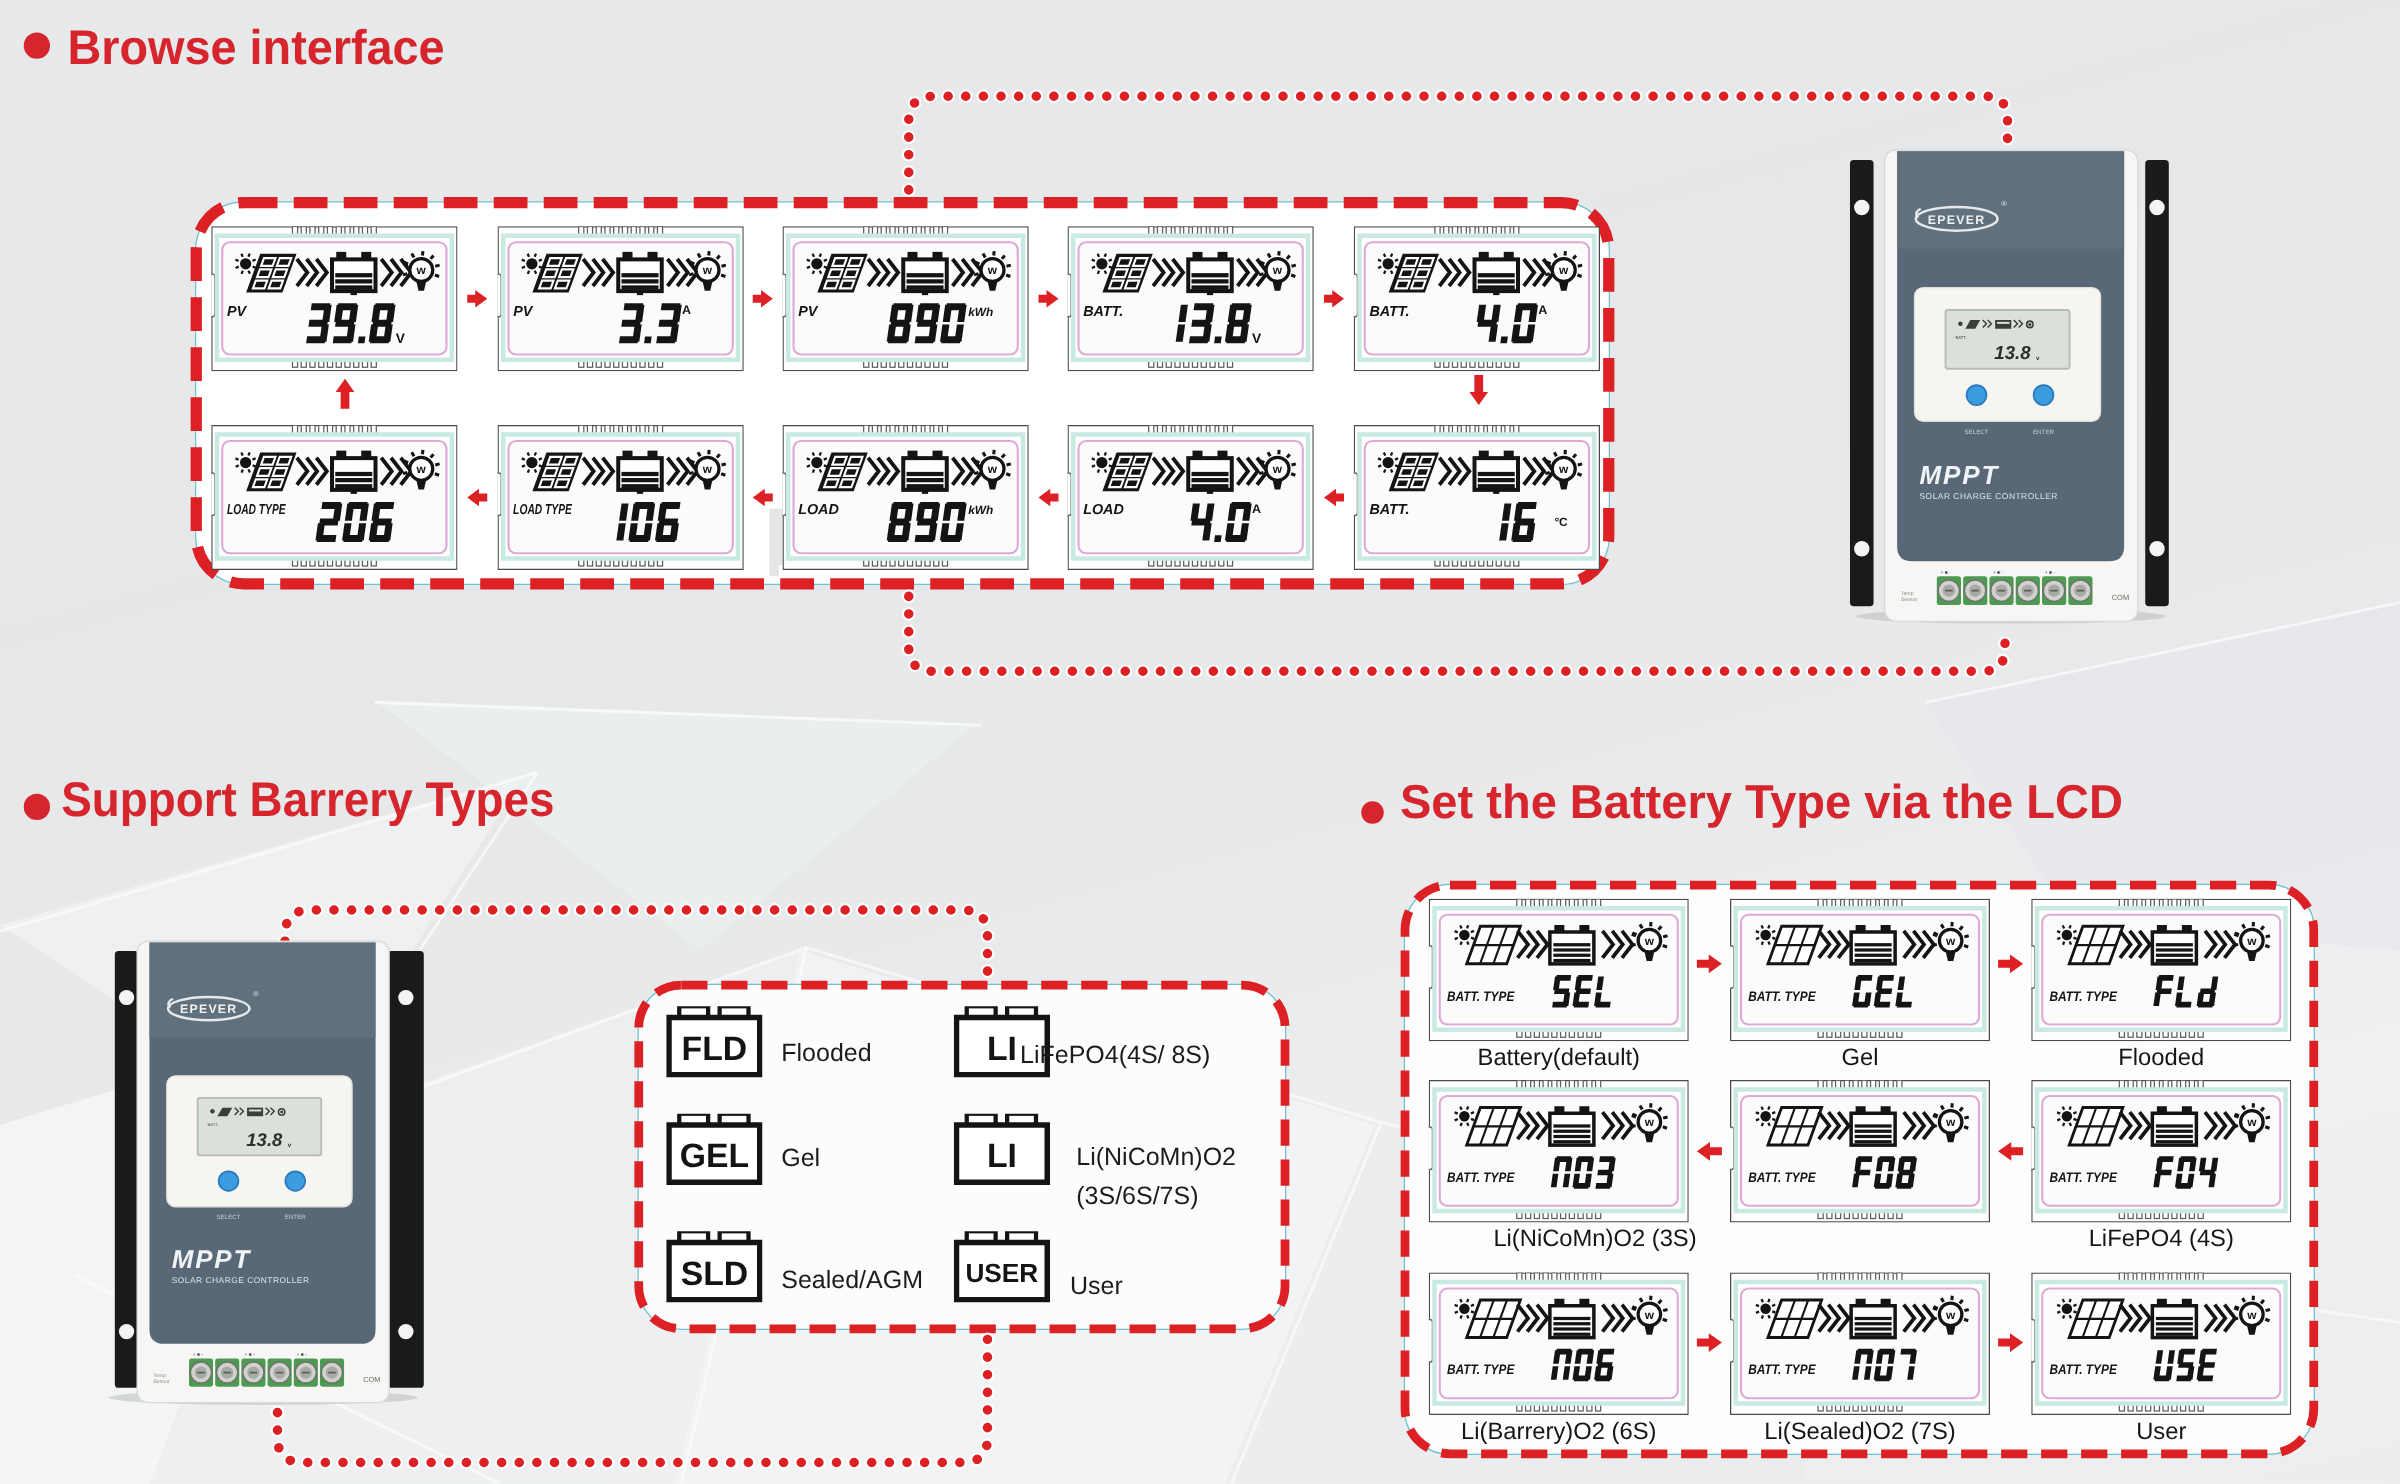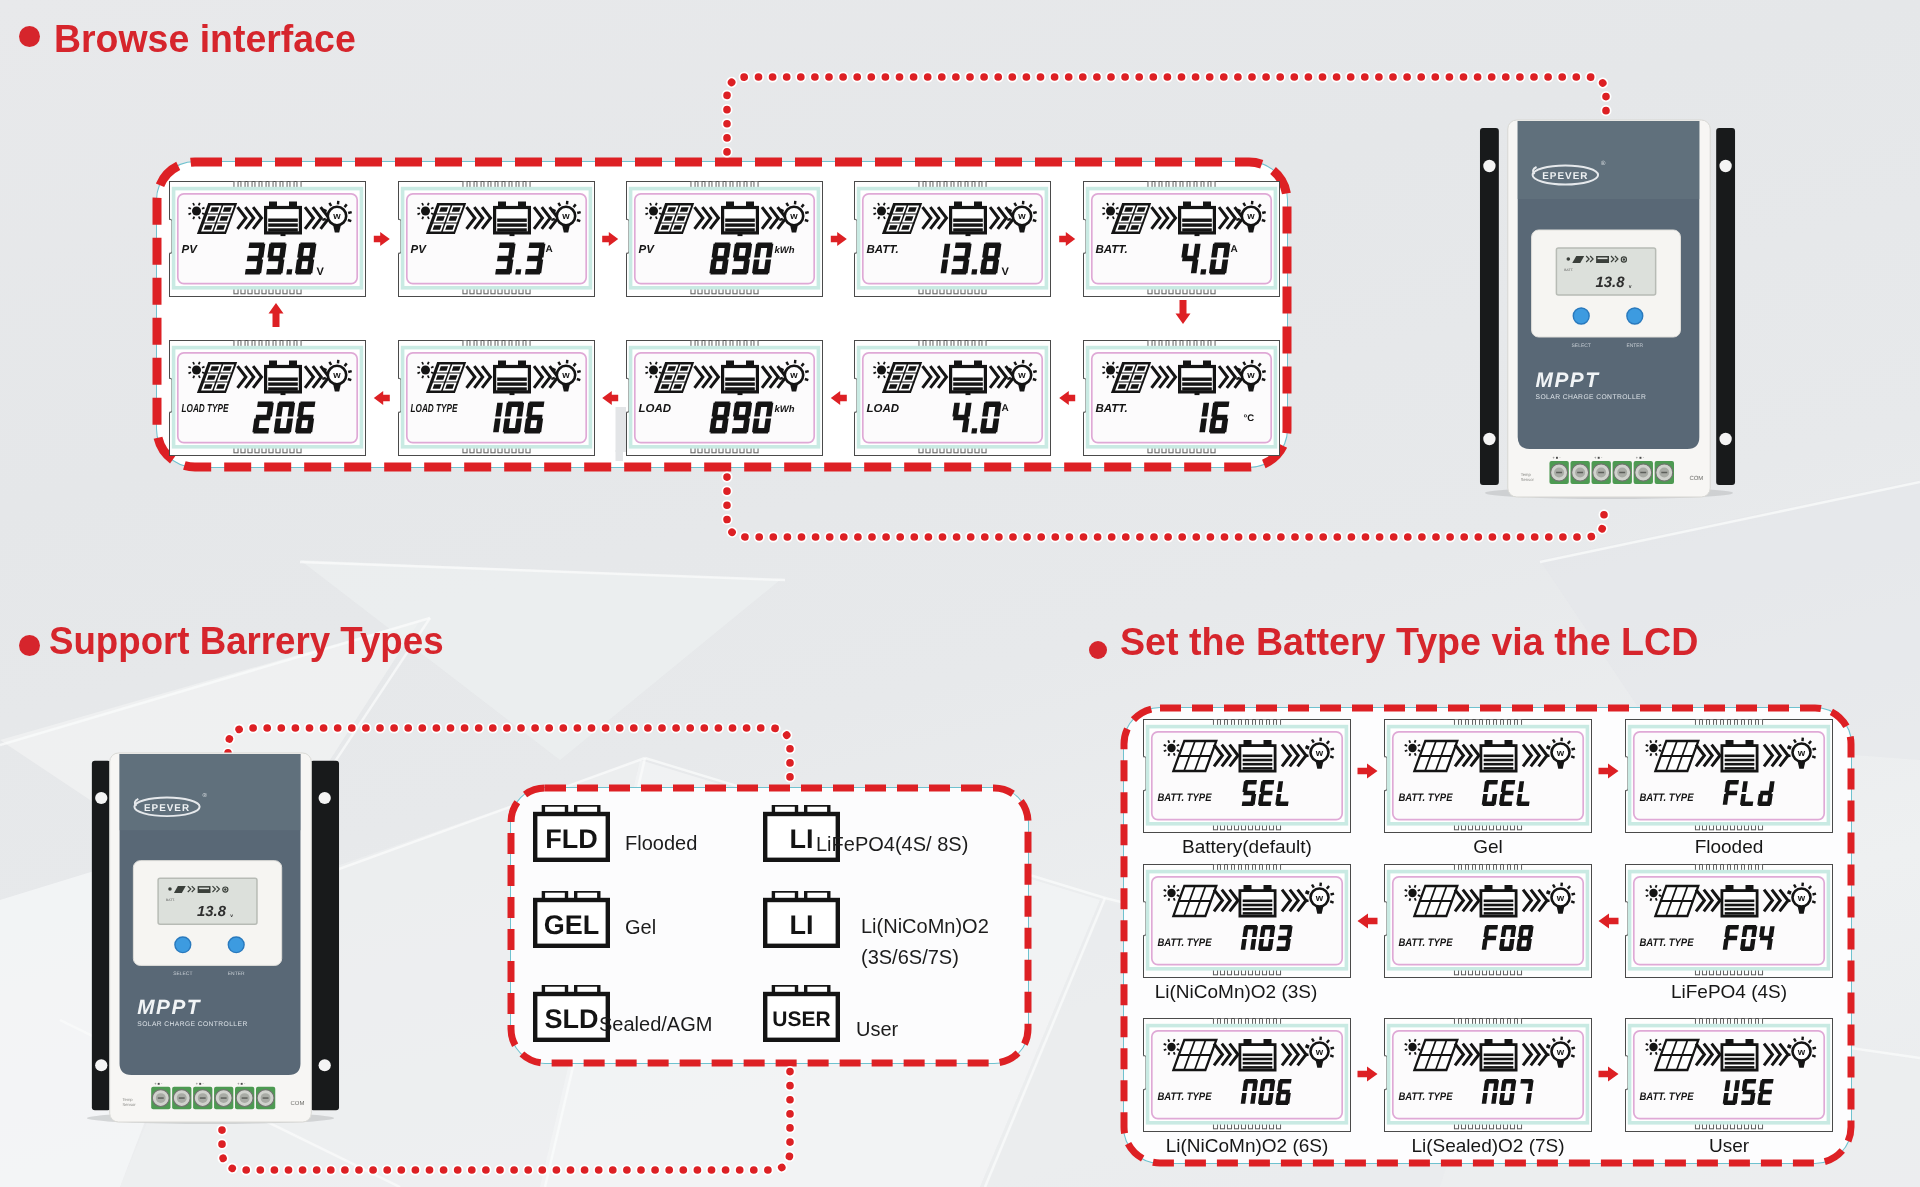--- a/index.html
+++ b/index.html
@@ -959,21 +959,21 @@
     <text x="38.5" y="42.7" text-anchor="middle" font-family="Liberation Sans, sans-serif" font-weight="bold" font-size="27" fill="#141414">LI</text>
   </svg>
 <svg style="position:absolute;left:763px;top:985px" width="77" height="57" viewBox="0 0 77 57">
     <rect x="10.4" y="0" width="23.1" height="12.0" fill="#fff" stroke="#141414" stroke-width="3.4"></rect>
     <rect x="42.7" y="0" width="23.1" height="12.0" fill="#fff" stroke="#141414" stroke-width="3.4"></rect>
     <rect x="2.2" y="9.0" width="72.6" height="45.8" fill="#fff" stroke="#141414" stroke-width="4.4"></rect>
     <text x="38.5" y="40.6" text-anchor="middle" font-family="Liberation Sans, sans-serif" font-weight="bold" font-size="21" fill="#141414">USER</text>
   </svg>
 <div class="bt" style="left:625px;top:828px">Flooded</div>
 <div class="bt" style="left:625px;top:912px">Gel</div>
-<div class="bt" style="left:599px;top:1009px">Sealed/AGM</div>
+<div class="bt" style="left:625px;top:1009px">Sealed/AGM</div>
 <div class="bt" style="left:816px;top:829px">LiFePO4(4S/ 8S)</div>
 <div class="bt" style="left:861px;top:911px">Li(NiCoMn)O2<br>(3S/6S/7S)</div>
 <div class="bt" style="left:856px;top:1014px">User</div>
 <svg style="position:absolute;left:1143px;top:719px" width="208" height="114" viewBox="0 0 208 114">
     <rect x="0.5" y="0.5" width="207.0" height="113.0" fill="#fefefe" stroke="#4a4a4a" stroke-width="1"></rect>
     <rect x="70.45" y="0.20" width="4.1" height="8.0" fill="#fff" stroke="#5e5e5e" stroke-width="1"></rect>
     <rect x="77.45" y="0.20" width="4.1" height="8.0" fill="#fff" stroke="#5e5e5e" stroke-width="1"></rect>
     <rect x="84.45" y="0.20" width="4.1" height="8.0" fill="#fff" stroke="#5e5e5e" stroke-width="1"></rect>
     <rect x="91.45" y="0.20" width="4.1" height="8.0" fill="#fff" stroke="#5e5e5e" stroke-width="1"></rect>
     <rect x="98.45" y="0.20" width="4.1" height="8.0" fill="#fff" stroke="#5e5e5e" stroke-width="1"></rect>
@@ -1292,21 +1292,21 @@
       <rect x="26.8" y="1.2" width="4.5" height="10.8"></rect>
       <rect x="17.3" y="14.0" width="4.5" height="10.8"></rect>
       <rect x="26.8" y="14.0" width="4.5" height="10.8"></rect>
       <rect x="35.8" y="0.0" width="11.6" height="4.5"></rect>
       <rect x="35.8" y="10.7" width="11.6" height="4.5"></rect>
       <rect x="35.8" y="21.4" width="11.6" height="4.5"></rect>
       <rect x="44.1" y="1.2" width="4.5" height="10.8"></rect>
       <rect x="44.1" y="14.0" width="4.5" height="10.8"></rect>
     </g>
   </svg>
-<div class="lb" style="left:1132px;top:981px;width:208px">Li(NiCoMn)O2 (3S)</div>
+<div class="lb" style="left:1172px;top:981px;width:208px">Li(NiCoMn)O2 (3S)</div>
 <svg style="position:absolute;left:1384px;top:864px" width="208" height="114" viewBox="0 0 208 114">
     <rect x="0.5" y="0.5" width="207.0" height="113.0" fill="#fefefe" stroke="#4a4a4a" stroke-width="1"></rect>
     <rect x="70.45" y="0.20" width="4.1" height="8.0" fill="#fff" stroke="#5e5e5e" stroke-width="1"></rect>
     <rect x="77.45" y="0.20" width="4.1" height="8.0" fill="#fff" stroke="#5e5e5e" stroke-width="1"></rect>
     <rect x="84.45" y="0.20" width="4.1" height="8.0" fill="#fff" stroke="#5e5e5e" stroke-width="1"></rect>
     <rect x="91.45" y="0.20" width="4.1" height="8.0" fill="#fff" stroke="#5e5e5e" stroke-width="1"></rect>
     <rect x="98.45" y="0.20" width="4.1" height="8.0" fill="#fff" stroke="#5e5e5e" stroke-width="1"></rect>
     <rect x="105.45" y="0.20" width="4.1" height="8.0" fill="#fff" stroke="#5e5e5e" stroke-width="1"></rect>
     <rect x="112.45" y="0.20" width="4.1" height="8.0" fill="#fff" stroke="#5e5e5e" stroke-width="1"></rect>
     <rect x="119.45" y="0.20" width="4.1" height="8.0" fill="#fff" stroke="#5e5e5e" stroke-width="1"></rect>
@@ -1547,21 +1547,21 @@
       <rect x="17.3" y="14.0" width="4.5" height="10.8"></rect>
       <rect x="26.8" y="14.0" width="4.5" height="10.8"></rect>
       <rect x="35.8" y="0.0" width="11.6" height="4.5"></rect>
       <rect x="35.8" y="10.7" width="11.6" height="4.5"></rect>
       <rect x="35.8" y="21.4" width="11.6" height="4.5"></rect>
       <rect x="34.6" y="1.2" width="4.5" height="10.8"></rect>
       <rect x="34.6" y="14.0" width="4.5" height="10.8"></rect>
       <rect x="44.1" y="14.0" width="4.5" height="10.8"></rect>
     </g>
   </svg>
-<div class="lb" style="left:1143px;top:1135px;width:208px">Li(NiCoMn)O2 (6S)</div>
+<div class="lb" style="left:1143px;top:1135px;width:208px">Li(Barrery)O2 (6S)</div>
 <svg style="position:absolute;left:1384px;top:1018px" width="208" height="114" viewBox="0 0 208 114">
     <rect x="0.5" y="0.5" width="207.0" height="113.0" fill="#fefefe" stroke="#4a4a4a" stroke-width="1"></rect>
     <rect x="70.45" y="0.20" width="4.1" height="8.0" fill="#fff" stroke="#5e5e5e" stroke-width="1"></rect>
     <rect x="77.45" y="0.20" width="4.1" height="8.0" fill="#fff" stroke="#5e5e5e" stroke-width="1"></rect>
     <rect x="84.45" y="0.20" width="4.1" height="8.0" fill="#fff" stroke="#5e5e5e" stroke-width="1"></rect>
     <rect x="91.45" y="0.20" width="4.1" height="8.0" fill="#fff" stroke="#5e5e5e" stroke-width="1"></rect>
     <rect x="98.45" y="0.20" width="4.1" height="8.0" fill="#fff" stroke="#5e5e5e" stroke-width="1"></rect>
     <rect x="105.45" y="0.20" width="4.1" height="8.0" fill="#fff" stroke="#5e5e5e" stroke-width="1"></rect>
     <rect x="112.45" y="0.20" width="4.1" height="8.0" fill="#fff" stroke="#5e5e5e" stroke-width="1"></rect>
     <rect x="119.45" y="0.20" width="4.1" height="8.0" fill="#fff" stroke="#5e5e5e" stroke-width="1"></rect>

